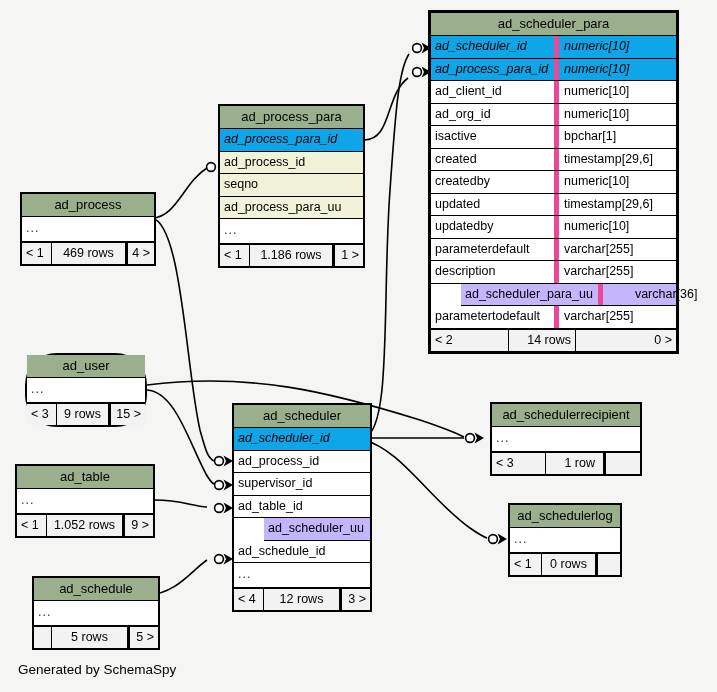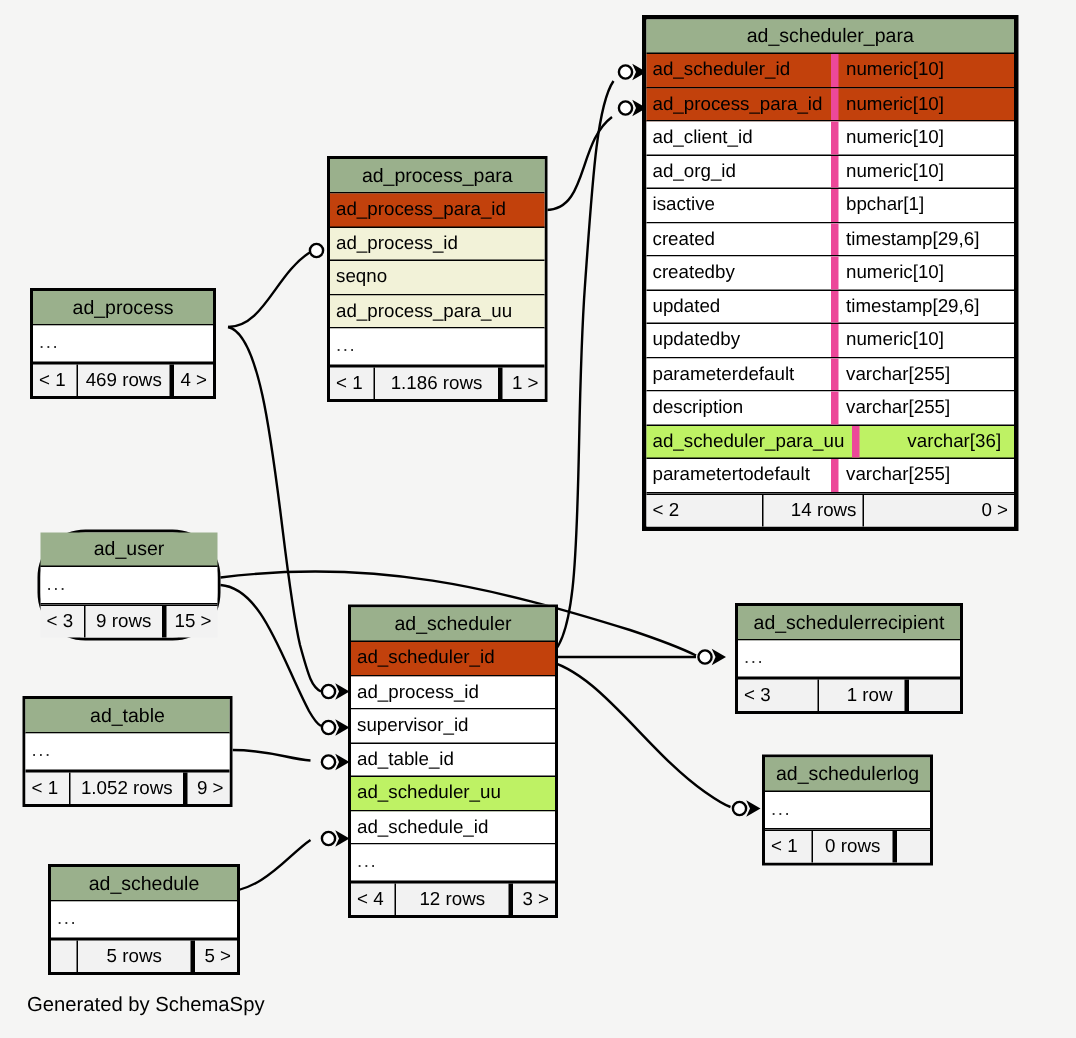--- a/index.html
+++ b/index.html
@@ -62,22 +62,22 @@
     flex: 1 1 auto;
     box-sizing: border-box;
   }
   .cell-type {
     padding: 4px 5px 5px 5px;
     white-space: nowrap;
     border-left: 5px solid #ec4899;
     box-sizing: border-box;
     flex: 0 0 auto;
   }
-  .row.pk  { background: #c2410c; }
-  .row.uu  { background: #bef264; }
+  .row.pk  { background: #0ea5e9; font-style: italic; }
+  .row.uu  { background: #c4b5fd; margin-left: 30px; }
   .row.idx { background: #f2f2d8; }
   .row.plain { background: #ffffff; }
   .row.ellipsis .cell-name {
     color: #333;
     letter-spacing: 1px;
     padding-top: 5px;
     padding-bottom: 6px;
   }
   .footer {
     display: flex;
@@ -245,21 +245,21 @@
     <div class="row plain ellipsis">
         <div class="cell-name">...</div>
       </div>
     <div class="footer">
       <div class="f-left" style="width:30px;">&lt; 1</div>
       <div class="f-mid">1.186 rows</div>
       <div class="f-right" style="width:28px;">1 &gt;</div>
     </div>
   </div>
 
-  <div class="tbl" style="left:20px; top:192px; width:124px;">
+  <div class="tbl" style="left:20px; top:192px; width:136px;">
     <div class="tbl-title">ad_process</div>
     <div class="row plain ellipsis">
         <div class="cell-name">...</div>
       </div>
     <div class="footer">
       <div class="f-left" style="width:30px;">&lt; 1</div>
       <div class="f-mid">469 rows</div>
       <div class="f-right" style="width:26px;">4 &gt;</div>
     </div>
   </div>

